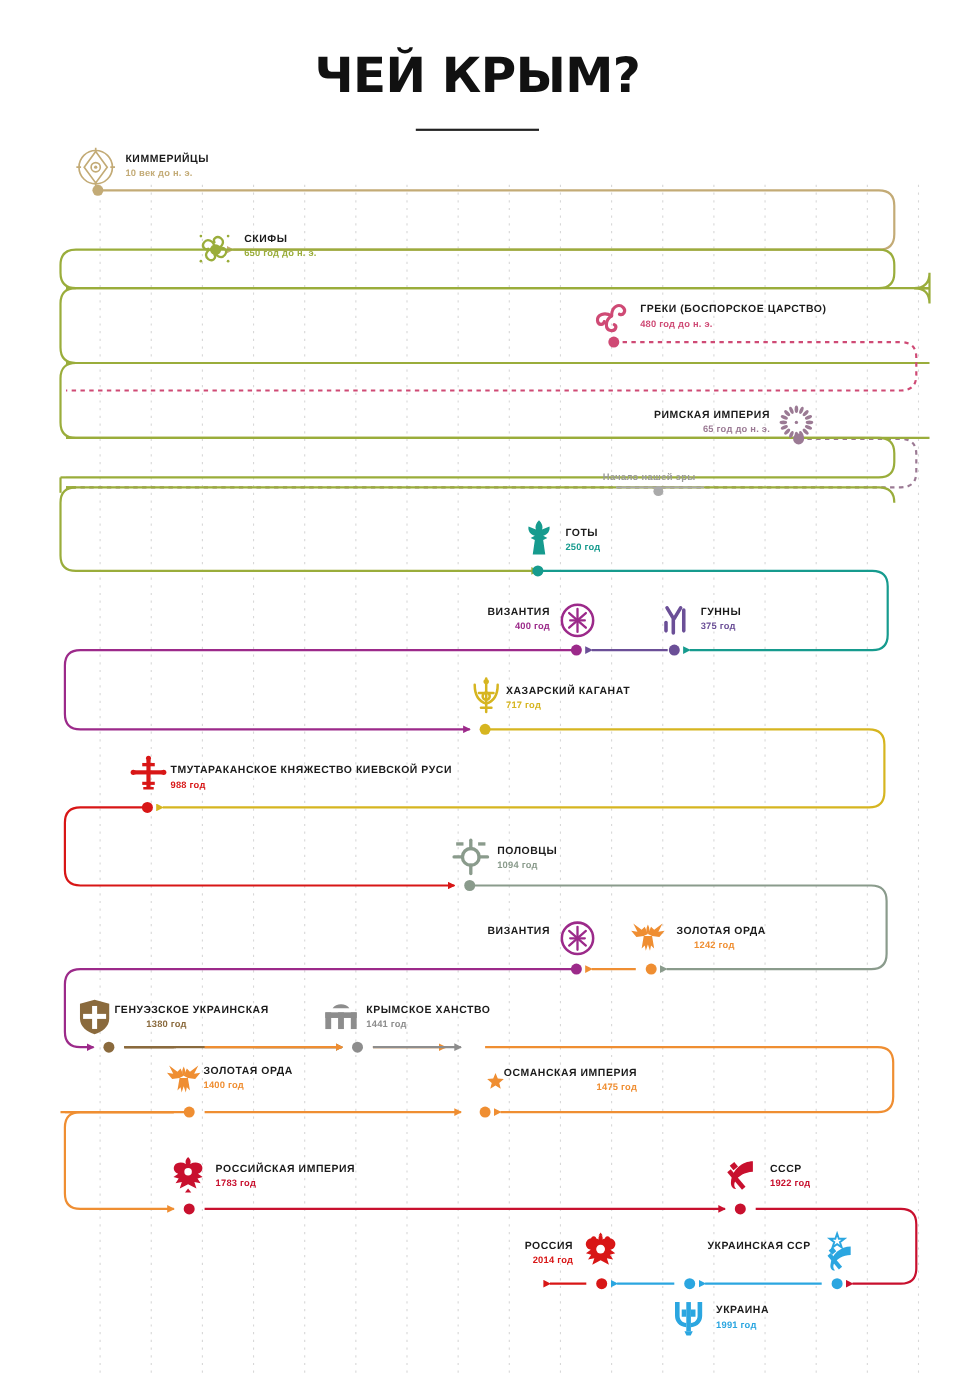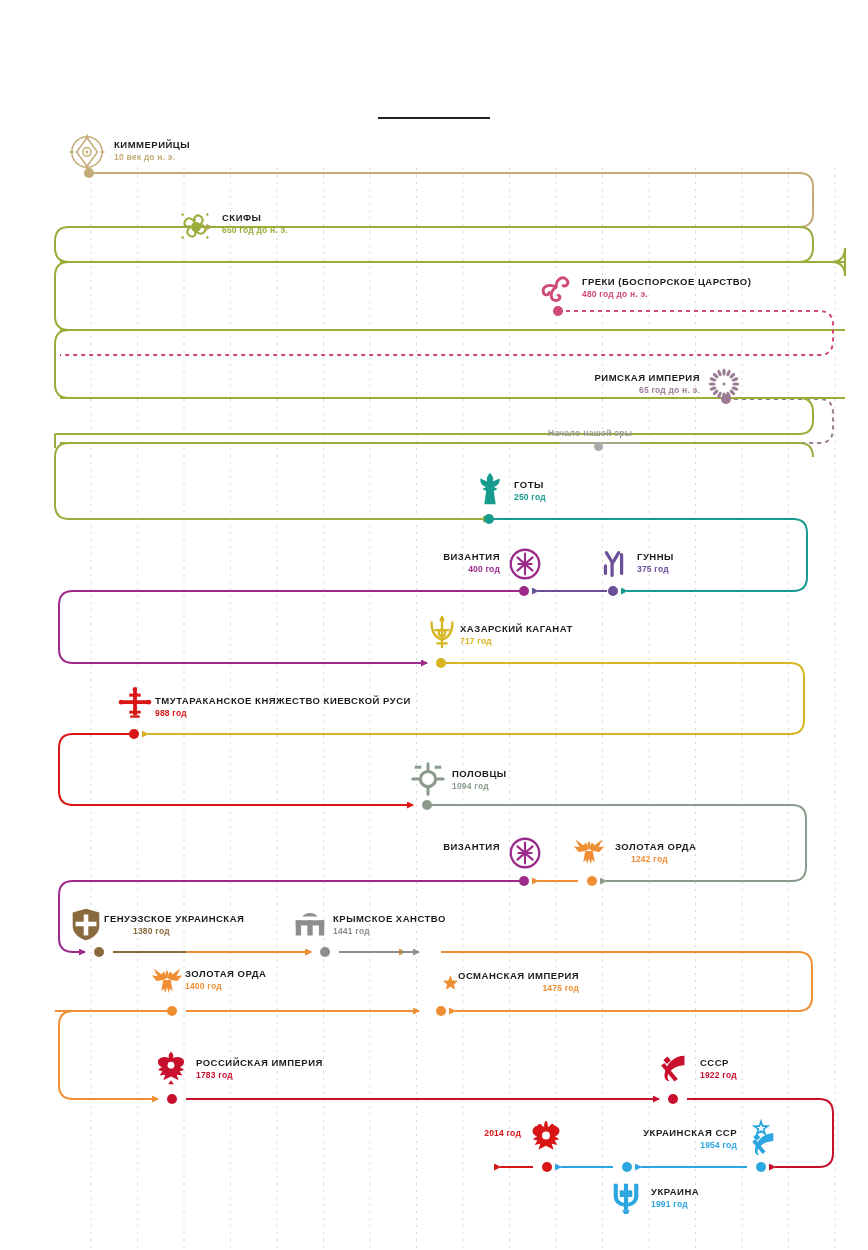--- a/index.html
+++ b/index.html
@@ -43,20 +43,21 @@
     position:absolute;white-space:nowrap;font-size:8.5px;color:#9a9a9a;
     font-weight:bold;letter-spacing:0.3px;
   }
   svg{display:block;}
 </style>
 </head>
 <body>
 
 <div id="stage">
 
+  <div class="page-title">ЧЕЙ КРЫМ?</div>
   <div class="title-rule"></div>
 
   <svg id="gridlayer" viewBox="0 0 868 1250">
       <line x1="91" x2="91" y1="168" y2="1248" stroke="#d8d8d8" stroke-width="1" stroke-dasharray="2 5"></line>
       <line x1="137.5" x2="137.5" y1="168" y2="1248" stroke="#d8d8d8" stroke-width="1" stroke-dasharray="2 5"></line>
       <line x1="184" x2="184" y1="168" y2="1248" stroke="#d8d8d8" stroke-width="1" stroke-dasharray="2 5"></line>
       <line x1="230.5" x2="230.5" y1="168" y2="1248" stroke="#d8d8d8" stroke-width="1" stroke-dasharray="2 5"></line>
       <line x1="277" x2="277" y1="168" y2="1248" stroke="#d8d8d8" stroke-width="1" stroke-dasharray="2 5"></line>
       <line x1="323.5" x2="323.5" y1="168" y2="1248" stroke="#d8d8d8" stroke-width="1" stroke-dasharray="2 5"></line>
       <line x1="370" x2="370" y1="168" y2="1248" stroke="#d8d8d8" stroke-width="1" stroke-dasharray="2 5"></line>
@@ -568,38 +569,38 @@
         <div class="ico" style="left: 527px; top: 1118px;">
           <svg viewBox="0 0 40 40" width="38" height="38" xmlns="http://www.w3.org/2000/svg">
             <path d="M20 4 C18.2 5.8 17.6 7.6 18.2 9.4 C14 7 8.6 7.6 6.6 11 C4.6 14.4 6.8 18.4 10.6 19.2 L6 22.4 L11 23.8 L8 28.4 L14 27.2 L12 33.4 L20 29.2 L28 33.4 L26 27.2 L32 28.4 L29 23.8 L34 22.4 L29.4 19.2 C33.2 18.4 35.4 14.4 33.4 11 C31.4 7.6 26 7 21.8 9.4 C22.4 7.6 21.8 5.8 20 4 Z" fill="#d81616"></path>
             <circle cx="20" cy="18.4" r="4.2" fill="#ffffff"></circle>
             <circle cx="13.4" cy="8.6" r="2.4" fill="#d81616"></circle>
             <circle cx="26.6" cy="8.6" r="2.4" fill="#d81616"></circle>
             <path d="M20 2.6 L22 5.4 L18 5.4 Z" fill="#d81616"></path>
           </svg>
         </div>
         <div class="txt" style="top: 1127px; left: 0px; width: 521px;">
+          <div class="nm">РОССИЯ</div>
           <div class="yr" style="color: rgb(216, 22, 22);">2014 год</div>
         </div>
         <div class="dot" style="left: 542px; top: 1162px; width: 10px; height: 10px; background: rgb(216, 22, 22);"></div>
       </div>
       <div class="node left">
         <div class="ico" style="left: 742px; top: 1118px;">
           <svg viewBox="0 0 40 40" width="38" height="38" xmlns="http://www.w3.org/2000/svg">
             <path d="M20 3.6 L21.7 8.6 L27 8.6 L22.7 11.8 L24.4 16.8 L20 13.7 L15.6 16.8 L17.3 11.8 L13 8.6 L18.3 8.6 Z" fill="none" stroke="#2ba6e0" stroke-width="1.8"></path>
             <path d="M33 16 C23.6 16 14.6 23 13.6 33.6 C13.2 37 15.4 39.4 18 39 C15.8 36.8 16 34 17.4 31.8 C20.2 27.8 25.4 24.6 33 24.2 Z" fill="#2ba6e0"></path>
             <g fill="#2ba6e0">
               <rect x="13" y="17.6" width="5.2" height="5.2" transform="rotate(-40 15.6 20.2)"></rect>
               <rect x="15.8" y="21.6" width="4" height="17" transform="rotate(-40 17.8 30.1)"></rect>
             </g>
           </svg>
         </div>
         <div class="txt" style="top: 1127px; left: 0px; width: 737px;">
           <div class="nm">УКРАИНСКАЯ ССР</div>
-          <div class="yr" style="color: rgb(43, 166, 224);">1954 год</div>
         </div>
         <div class="dot" style="left: 756px; top: 1162px; width: 10px; height: 10px; background: rgb(43, 166, 224);"></div>
       </div>
       <div class="node right">
         <div class="ico" style="left: 607px; top: 1178px;">
           <svg viewBox="0 0 40 40" width="38" height="38" xmlns="http://www.w3.org/2000/svg">
             <g fill="#2ba6e0">
               <rect x="17.8" y="6" width="4.4" height="28"></rect>
               <path d="M7 6 L11.4 6 L11.4 19 C11.4 23 14 25.6 17.8 26 L17.8 30 C11 29.4 7 24.6 7 19 Z"></path>
               <path d="M33 6 L28.6 6 L28.6 19 C28.6 23 26 25.6 22.2 26 L22.2 30 C29 29.4 33 24.6 33 19 Z"></path>

